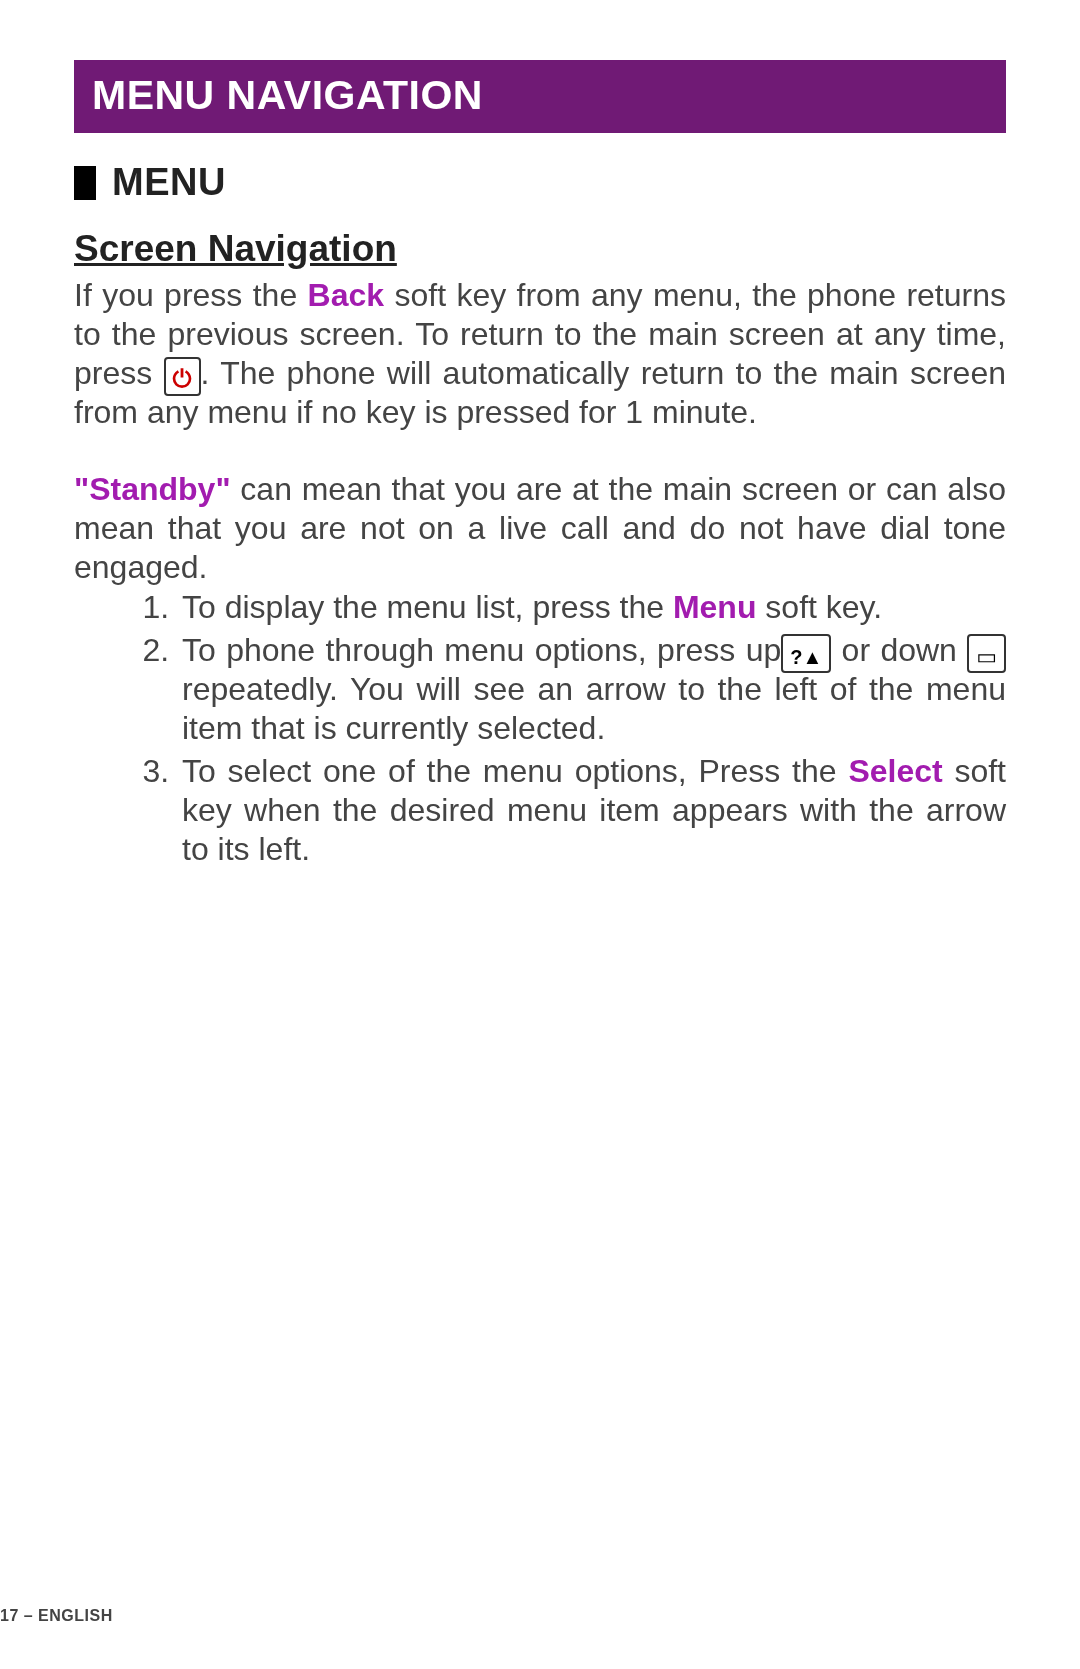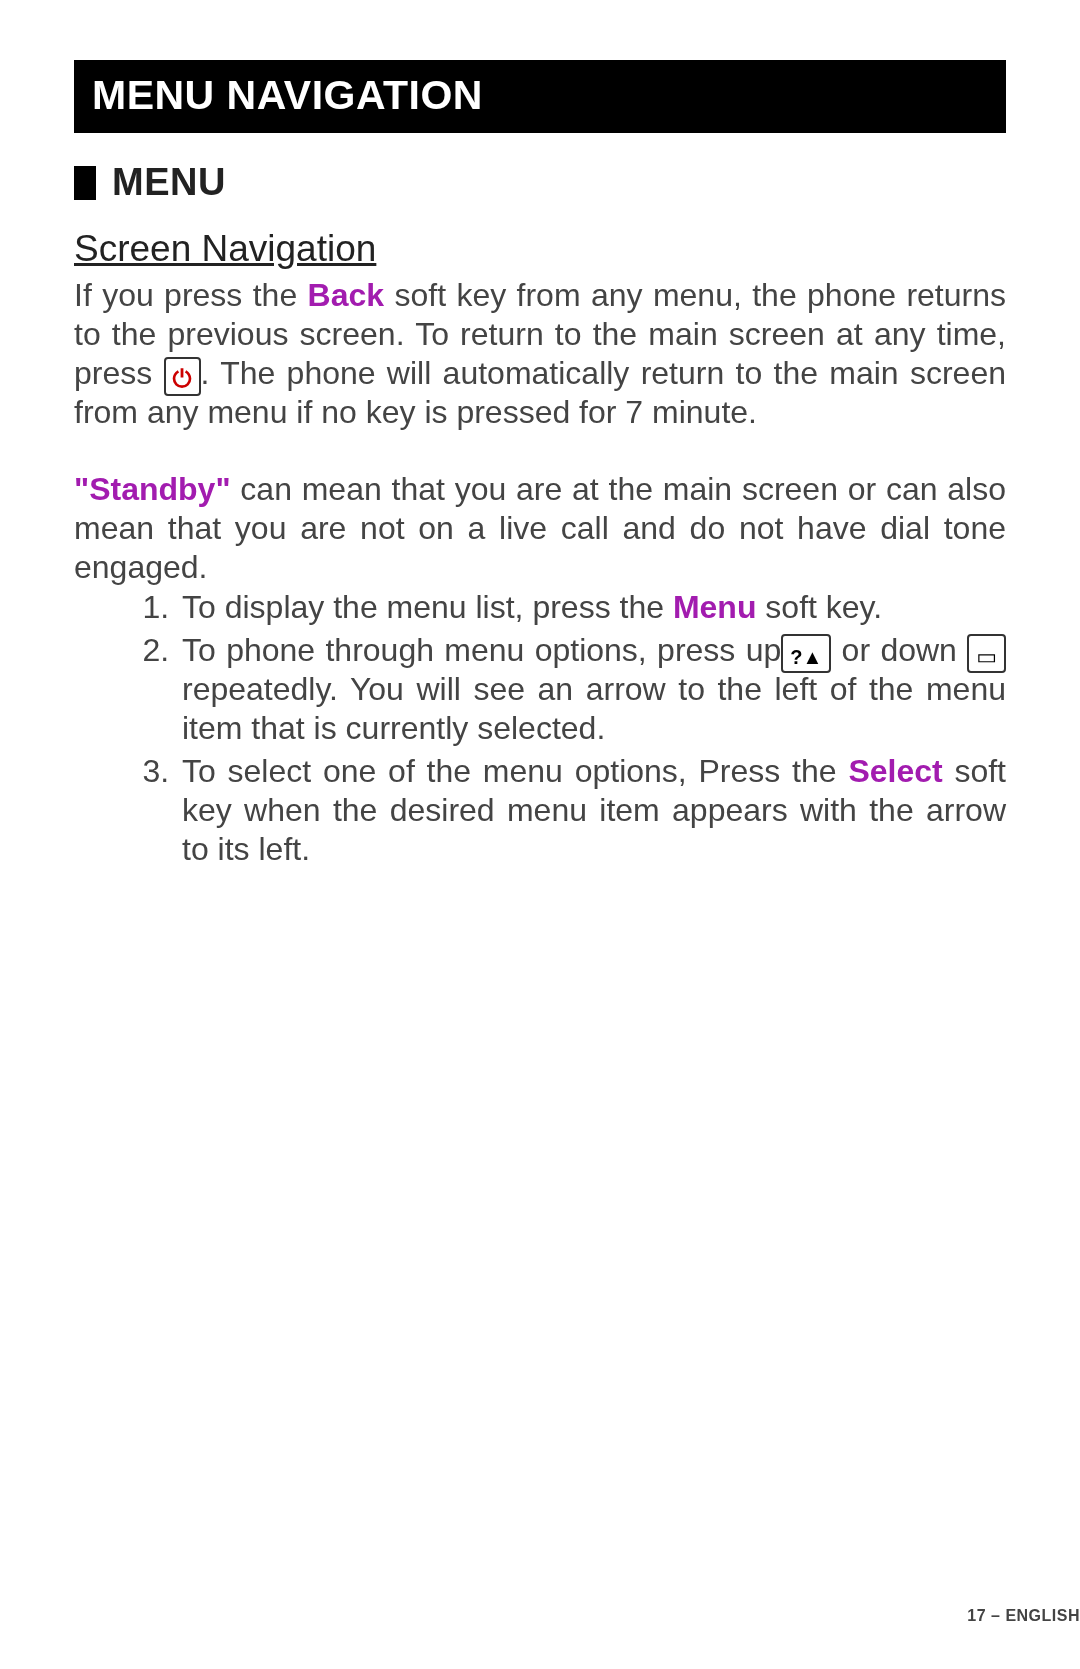--- a/index.html
+++ b/index.html
@@ -1,61 +1,61 @@
 <!DOCTYPE html>
 <html><head>
 <meta charset="utf-8">
 <style>
   * { margin: 0; padding: 0; box-sizing: border-box; }
   html, body { width: 1080px; height: 1669px; background: #fff; font-family: "Segoe UI", Arial, Helvetica, sans-serif; color: #222; }
   .page { width: 1080px; height: 1669px; position: relative; padding: 60px 74px 0 74px; }
   .banner {
-    background: #000000; color: #fff; padding: 12px 18px 14px 18px;
+    background: #701a75; color: #fff; padding: 12px 18px 14px 18px;
   }
   .banner-text { font-size: 41px; font-weight: 700; letter-spacing: 0.5px; }
   .sec-menu { margin-top: 28px; display: flex; align-items: center; }
   .bullet { width: 22px; height: 34px; background: #000; margin-right: 16px; }
   .sec-menu-text { font-size: 38px; font-weight: 700; letter-spacing: 0.5px; color: #222; }
-  .sub-heading { margin-top: 24px; font-size: 37px; font-weight: 400; text-decoration: underline; color: #222; }
+  .sub-heading { margin-top: 24px; font-size: 37px; font-weight: 700; text-decoration: underline; color: #222; }
   .body-text { font-size: 32px; line-height: 1.22; color: #444; margin-top: 6px; }
   .justified { text-align: justify; text-justify: inter-word; }
   .para-gap { margin-top: 38px; }
   .bold { font-weight: 700; color: #a21caf; }
   .icon-key {
     display: inline-block; border: 2px solid #333; border-radius: 4px;
     padding: 1px 7px 2px 7px; line-height: 1; vertical-align: baseline;
     position: relative; top: 3px; background: #fff;
   }
   .icon-end { color: #c00; font-weight: 700; font-size: 24px; }
   .icon-up { color: #000; font-size: 20px; font-weight: 700; }
   .icon-down { color: #000; font-size: 22px; font-weight: 400; }
   .list-heading { margin-top: 44px; font-size: 32px; font-weight: 700; text-decoration: underline; color: #222; }
   ol.steps { margin-top: 1px; padding-left: 104px; }
   ol.steps li { font-size: 32px; line-height: 1.22; color: #444; margin-bottom: 4px; padding-left: 4px; text-align: justify; }
   ol.steps li::marker { color: #444; font-size: 32px; }
-  .footer { position: absolute; bottom: 44px; left: 0; width: 100%; text-align: right; font-size: 16px; font-weight: 700; letter-spacing: 0.5px; color: #444; }
+  .footer { position: absolute; bottom: 44px; left: 0; width: 100%; text-align: left; font-size: 16px; font-weight: 700; letter-spacing: 0.5px; color: #444; }
 </style>
 </head>
 <body>
 
 <div class="page">
 
   <div class="banner">
     <div class="banner-text">MENU NAVIGATION</div>
   </div>
 
   <div class="sec-menu">
     <div class="bullet"></div>
     <div class="sec-menu-text">MENU</div>
   </div>
 
   <div class="sub-heading">Screen Navigation</div>
 
   <p class="body-text justified">
-    <span>If you press the </span><span class="bold">Back</span><span> soft key from any menu, the phone returns to the previous screen.  To return to the main screen at any time, press </span><span class="icon-key"><span class="icon-end">⏻</span></span><span>.  The phone will automatically return to the main screen from any menu if no key is pressed for 7 minute.</span>
+    <span>If you press the </span><span class="bold">Back</span><span> soft key from any menu, the phone returns to the previous screen.  To return to the main screen at any time, press </span><span class="icon-key"><span class="icon-end">⏻</span></span><span>.  The phone will automatically return to the main screen from any menu if no key is pressed for 1 minute.</span>
   </p>
 
   <p class="body-text justified para-gap">
     <span class="bold">"Standby"</span><span> can mean that you are at the main screen or can also mean that you are not on a live call and do not have dial tone engaged.</span>
   </p>
 
 
 
   <ol class="steps">
     <li>

